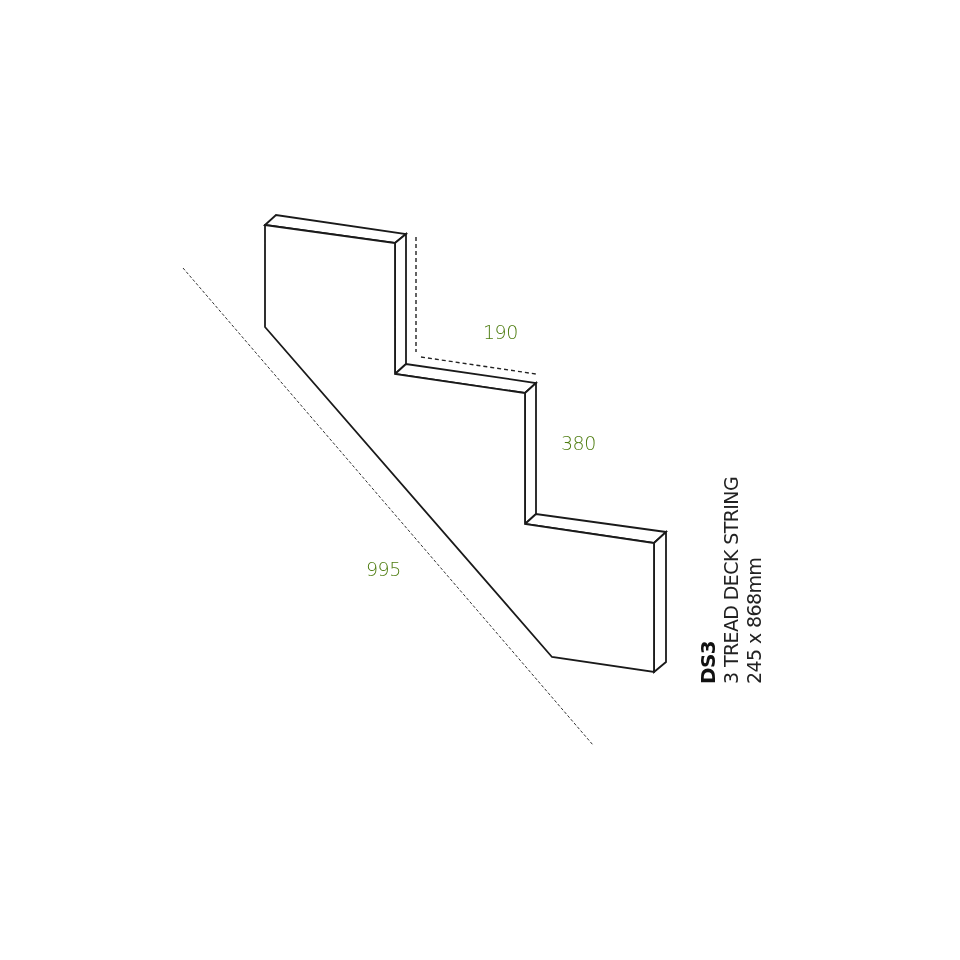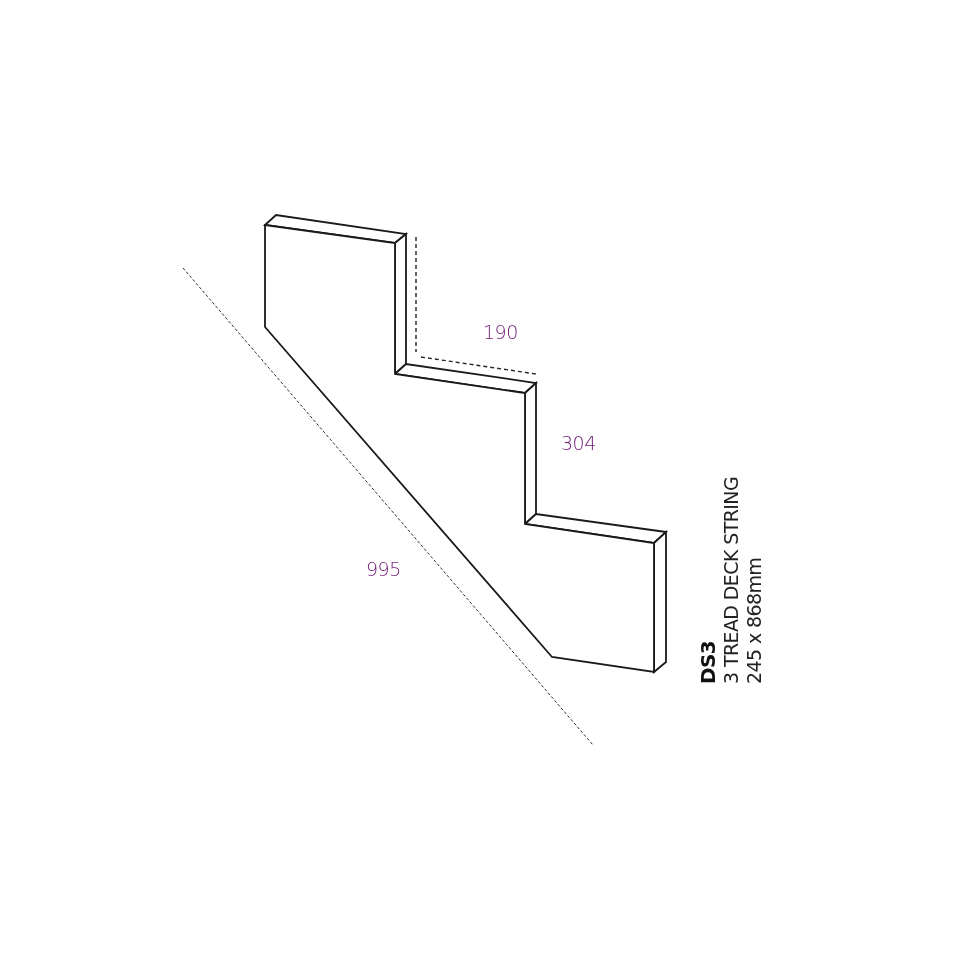--- a/index.html
+++ b/index.html
@@ -37,21 +37,21 @@
       fill: none;
       stroke: #333333;
       stroke-width: 1;
       stroke-dasharray: 3 2;
     }
     .dim-label {
       position: absolute;
       font-family: "DejaVu Sans", sans-serif;
       font-size: 19px;
       font-weight: 300;
-      color: #701a75;
+      color: #4d7c0f;
       letter-spacing: -0.5px;
       line-height: 1;
       white-space: nowrap;
     }
     .caption {
       position: absolute;
       left: 697px;
       top: 684px;
       transform-origin: 0 0;
       transform: rotate(-90deg);
@@ -91,21 +91,21 @@
 
     <polygon class="outline" points="654,543 666,532 666,662 654,672"></polygon>
 
     <polygon class="outline" points="265,225 395,243 395,374 525,393 525,524 654,543 654,672 552,657 265,327"></polygon>
 
     <polyline class="dim-dashed" points="416,237 416,352"></polyline>
     <polyline class="dim-dashed" points="421,357 536,374"></polyline>
   </svg>
 
   <div class="dim-label" style="left:483px; top:323px;">190</div>
-  <div class="dim-label" style="left:561px; top:434px;">304</div>
+  <div class="dim-label" style="left:561px; top:434px;">380</div>
   <div class="dim-label" style="left:366px; top:560px;">995</div>
 
   <div class="caption">
     <span class="line code">DS3</span>
     <span class="line">3 TREAD DECK STRING</span>
     <span class="line">245 x 868mm</span>
   </div>
 </div>
 
 </body></html>

